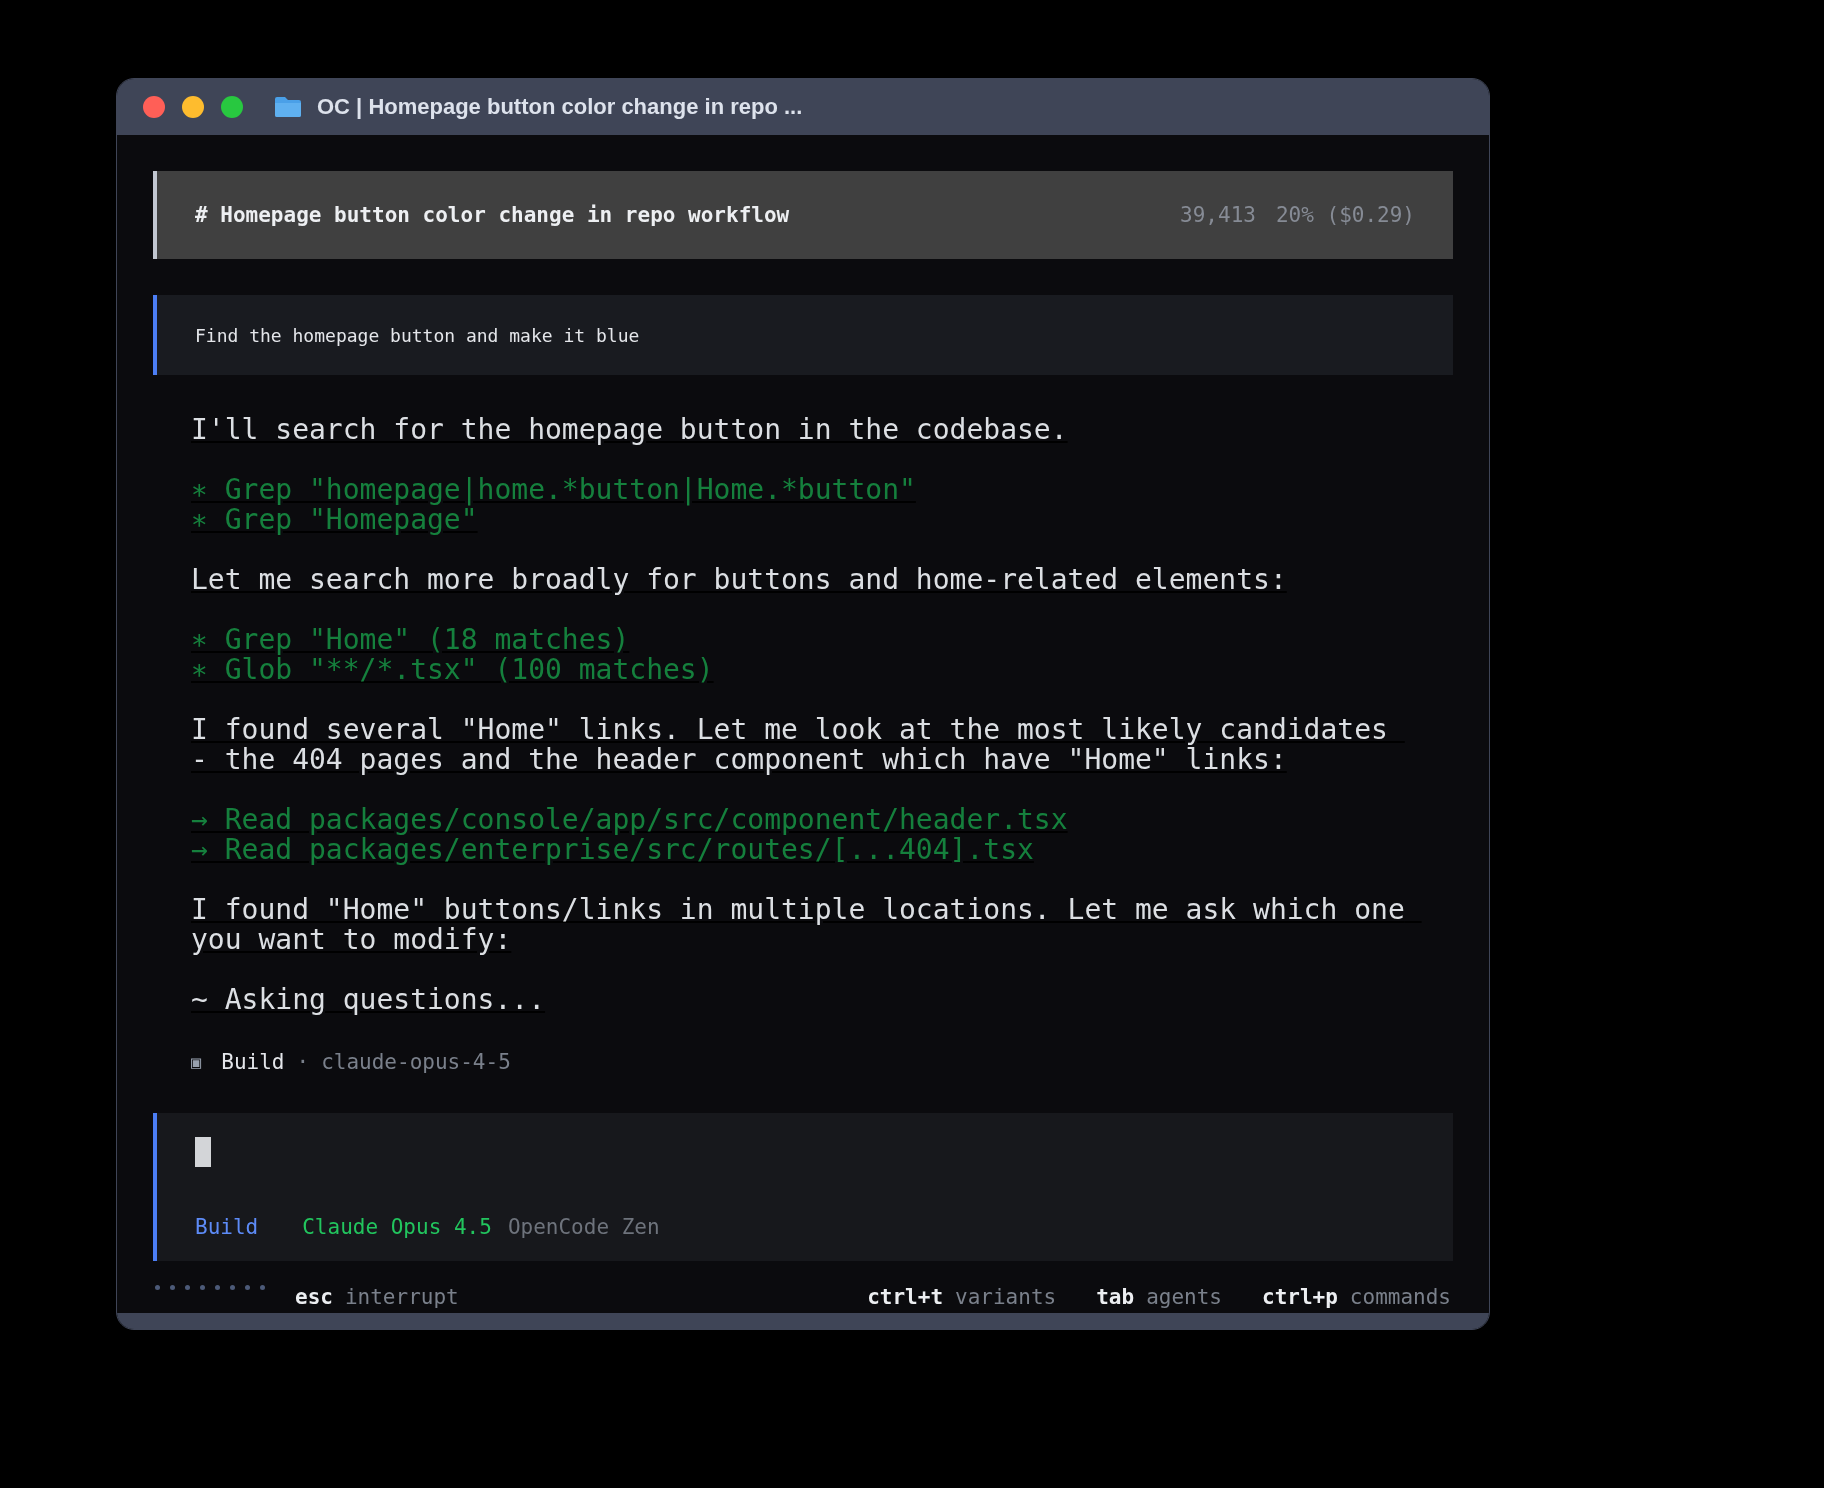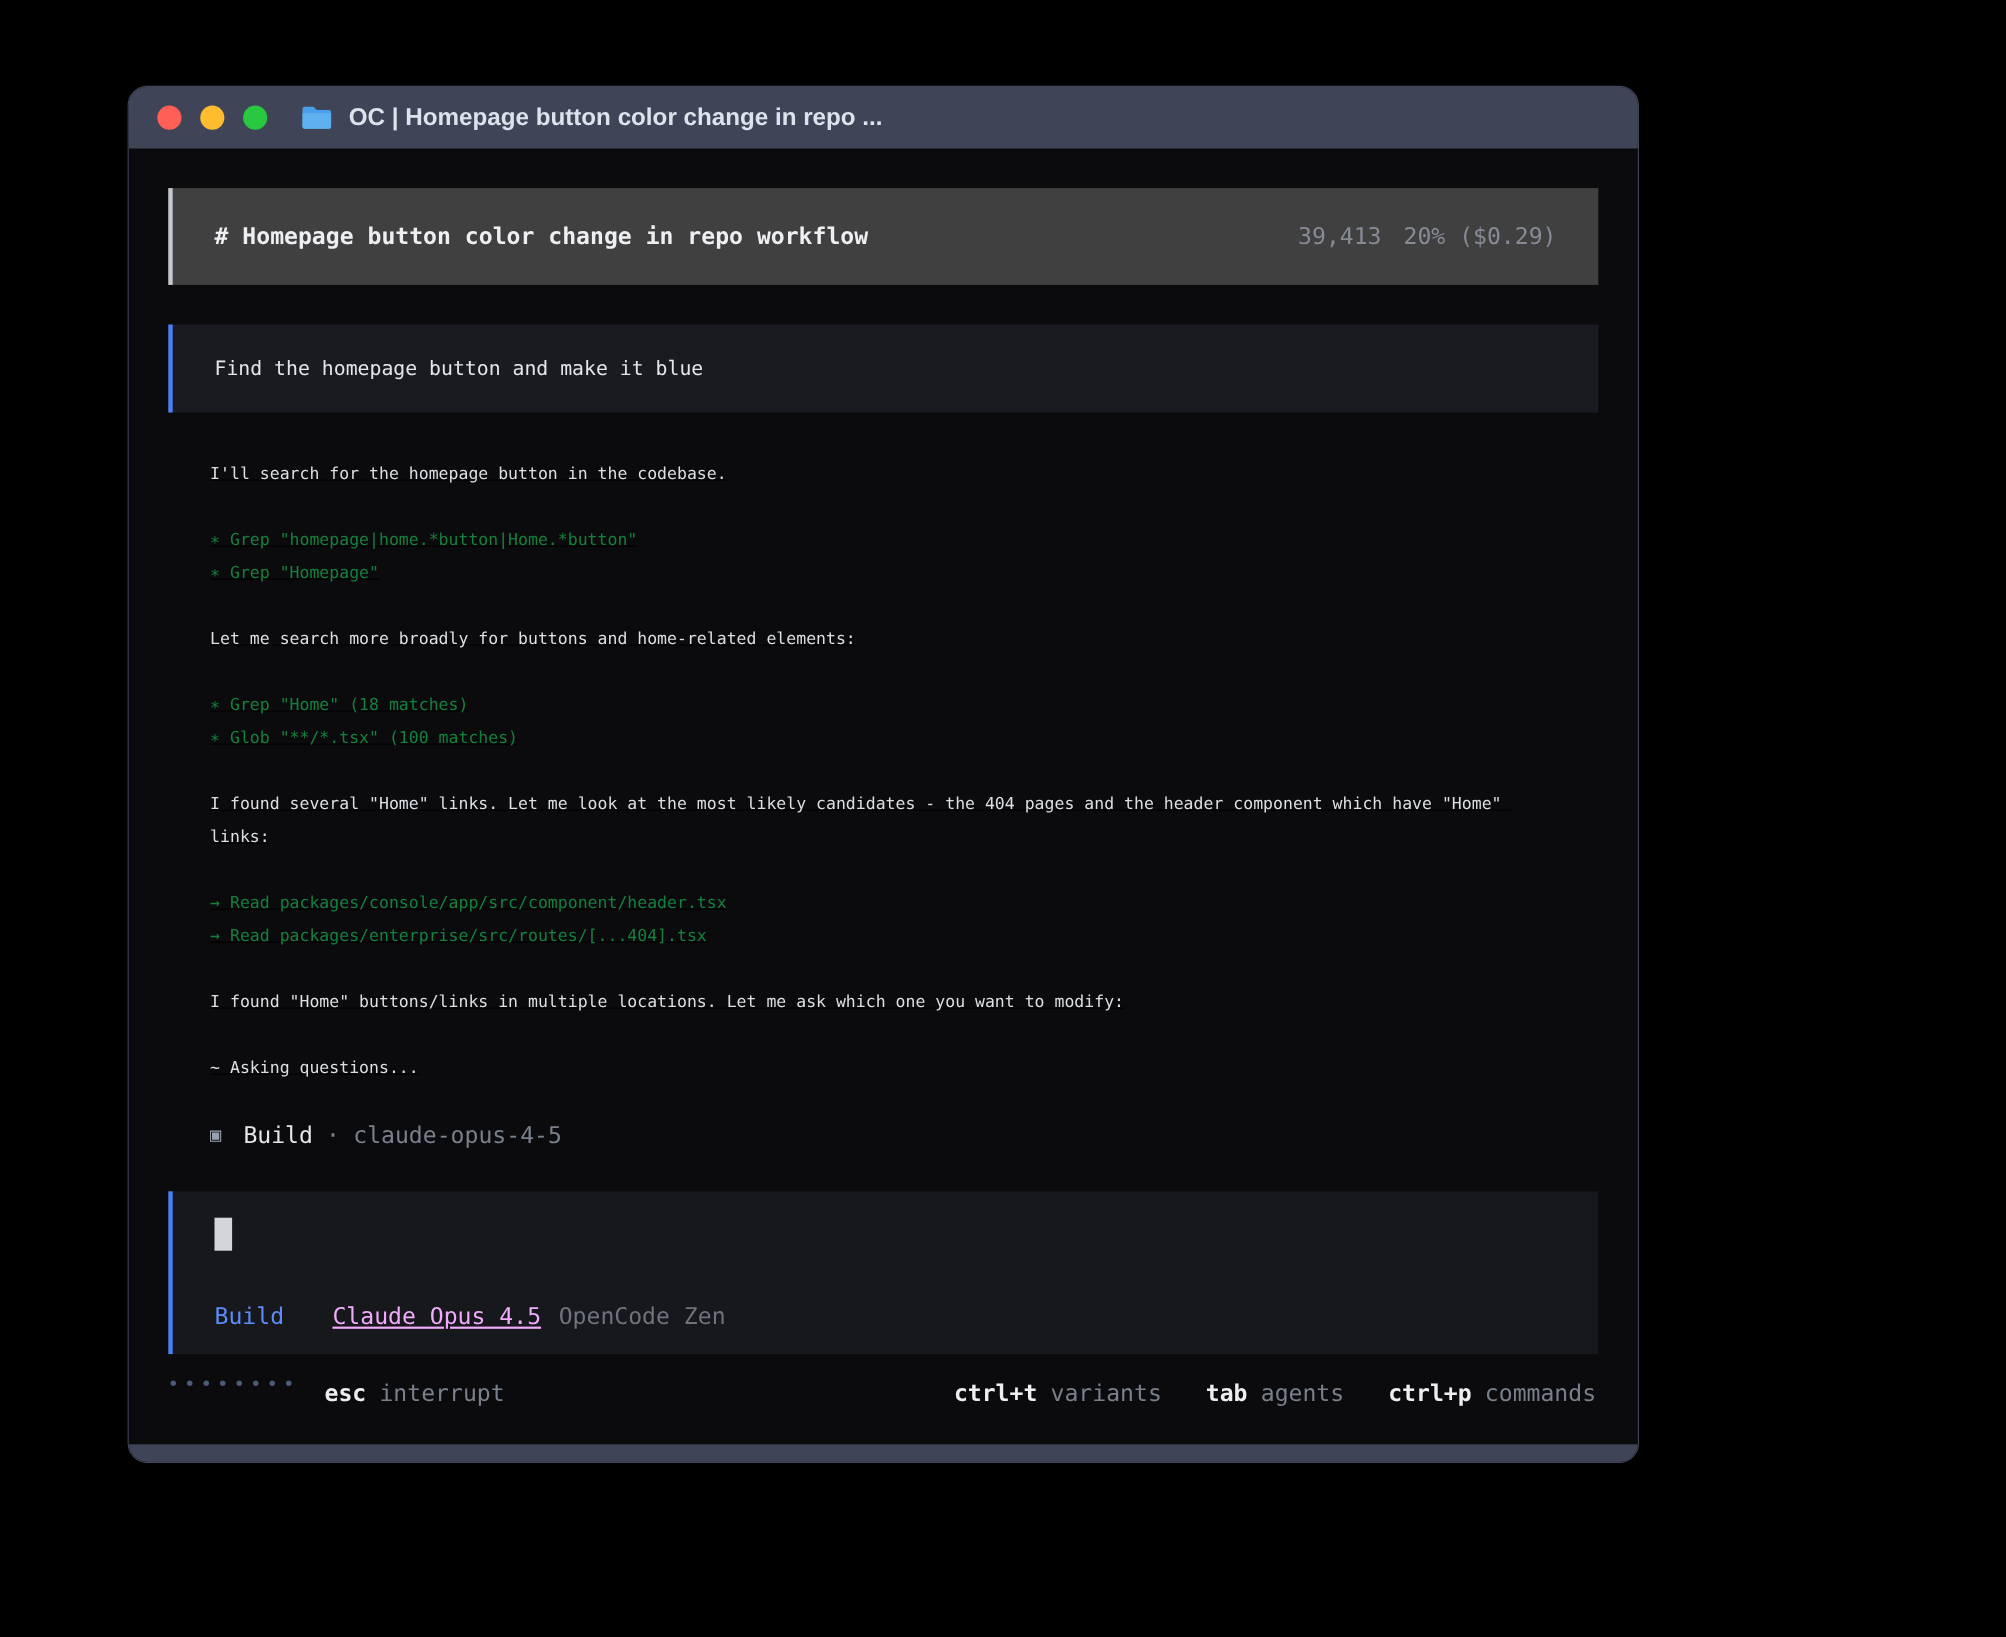--- a/index.html
+++ b/index.html
@@ -51,21 +51,21 @@
   .header-stats { font-size:21px; color:#868b95; display:flex; gap:20px; white-space:nowrap; }
   .user-block {
     margin-top:36px; height:80px;
     background:#191b20; border-color:#4c7ef5;
     display:flex; align-items:center;
     padding:0 38px;
     font-size:18px; color:#e4e6ea;
   }
   .transcript {
     margin-top:40px; padding:0 38px;
-    font-size:15px; line-height:30px;text-decoration:underline;
+    font-size:28px; line-height:30px;text-decoration:underline;
   }
   .line { white-space:pre-wrap; max-width:1310px; }
   .line.text { color:#dcdfe3; }
   .line.tool { color:#15803d; }
   .line.gap  { height:30px; }
   .agent-status {
     margin-top:32px; padding:0 38px;
     height:30px; display:flex; align-items:center;
     font-size:21px;
   }
@@ -81,21 +81,21 @@
     padding:24px 38px;
     position:relative;
   }
   .cursor { width:16px; height:30px; background:#d3d5d8; }
   .model-bar {
     position:absolute; left:38px; bottom:22px;
     display:flex; align-items:baseline;
     font-size:21px; white-space:nowrap;
   }
   .model-bar .mode { color:#5d8bf7; margin-right:44px; }
-  .model-bar .model { color:#f0abfc; margin-right:16px;text-decoration:underline; }
+  .model-bar .model { color:#22c55e; margin-right:16px; }
   .model-bar .provider { color:#6e737c; }
   
   .footer-row {
     margin-top:16px; height:40px;
     display:flex; justify-content:space-between; align-items:center;
     font-size:21px;
     padding:0 2px;
   }
   .footer-left, .footer-right { display:flex; align-items:flex-start; }
   .spinner { display:flex; gap:10px; align-items:center; margin-right:30px; }

